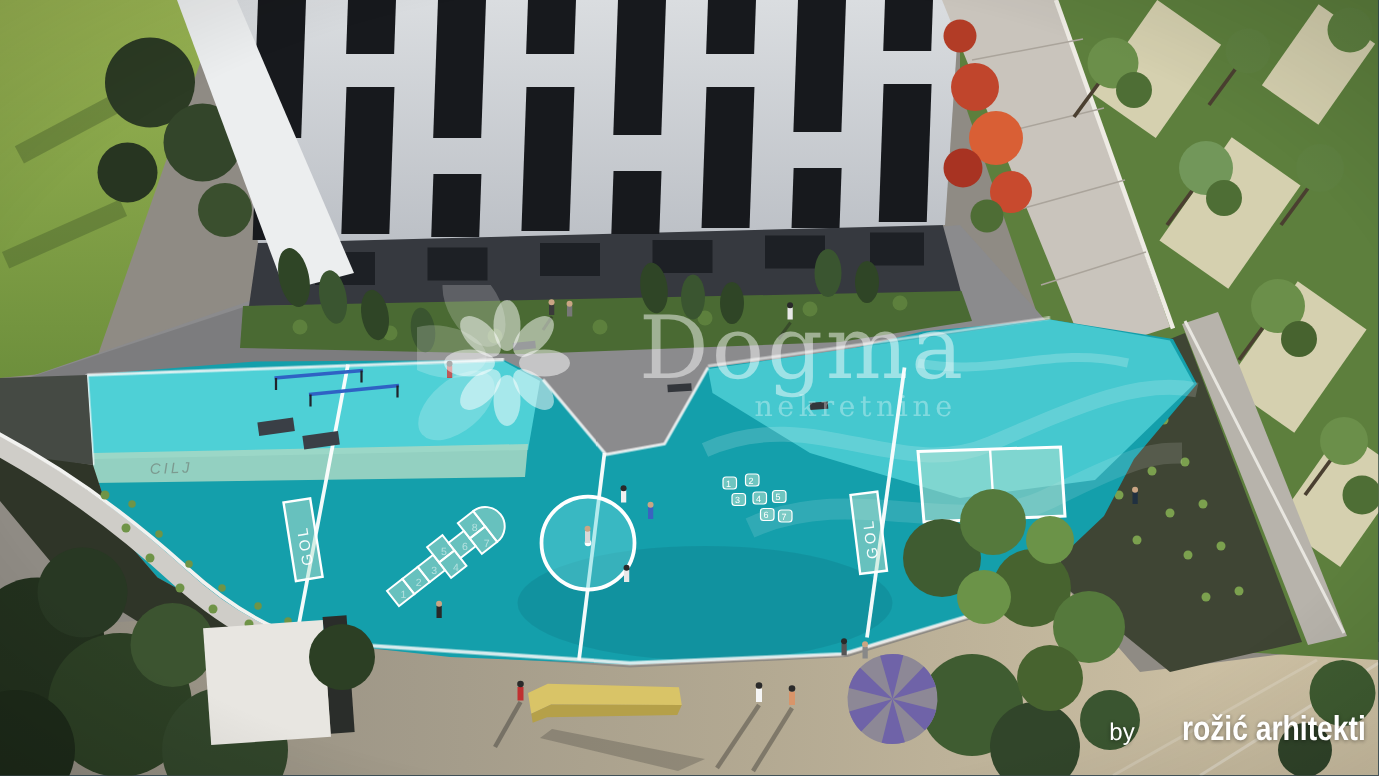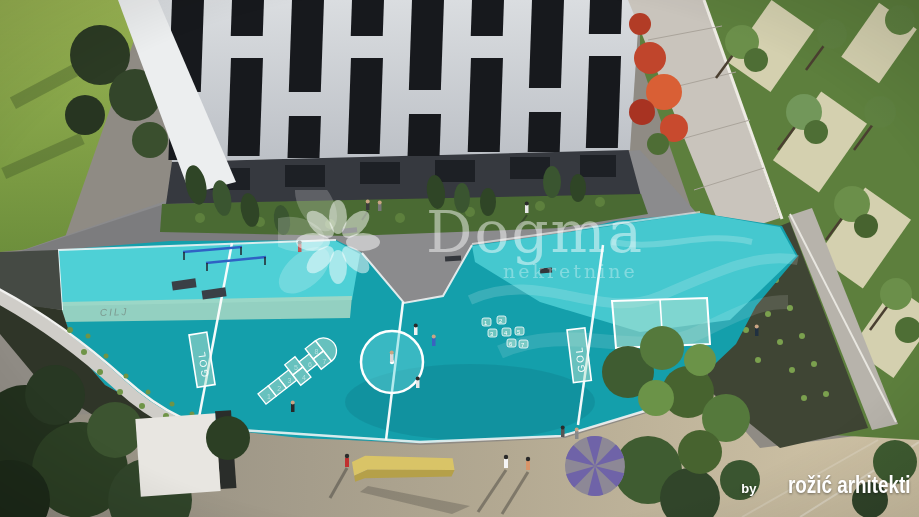--- a/index.html
+++ b/index.html
@@ -14,21 +14,21 @@
             font-family:"DejaVu Serif","Liberation Serif",serif;
             font-size:58px;font-weight:400;color:rgba(255,255,255,0.48);
             letter-spacing:2px;}
   .wm-sub{position:absolute;left:225px;top:70px;
           font-family:"DejaVu Serif","Liberation Serif",serif;
           font-size:19px;color:rgba(255,255,255,0.33);letter-spacing:3px;}
   
   .credit{position:absolute;right:8px;bottom:18px;display:flex;
           align-items:baseline;gap:5px;color:#fff;
           text-shadow:0 1px 3px rgba(0,0,0,0.45);}
-  .credit .by{font-size:13px;font-weight:700;}
+  .credit .by{font-size:16px;font-weight:400;}
   .credit .studio{font-size:23px;font-weight:700;letter-spacing:0px;
                   transform:scaleX(0.82);transform-origin:right bottom;
                   white-space:nowrap;}
   text{font-family:"Liberation Sans",sans-serif;}
 </style>
 </head>
 <body>
 
 <div class="stage">
 

